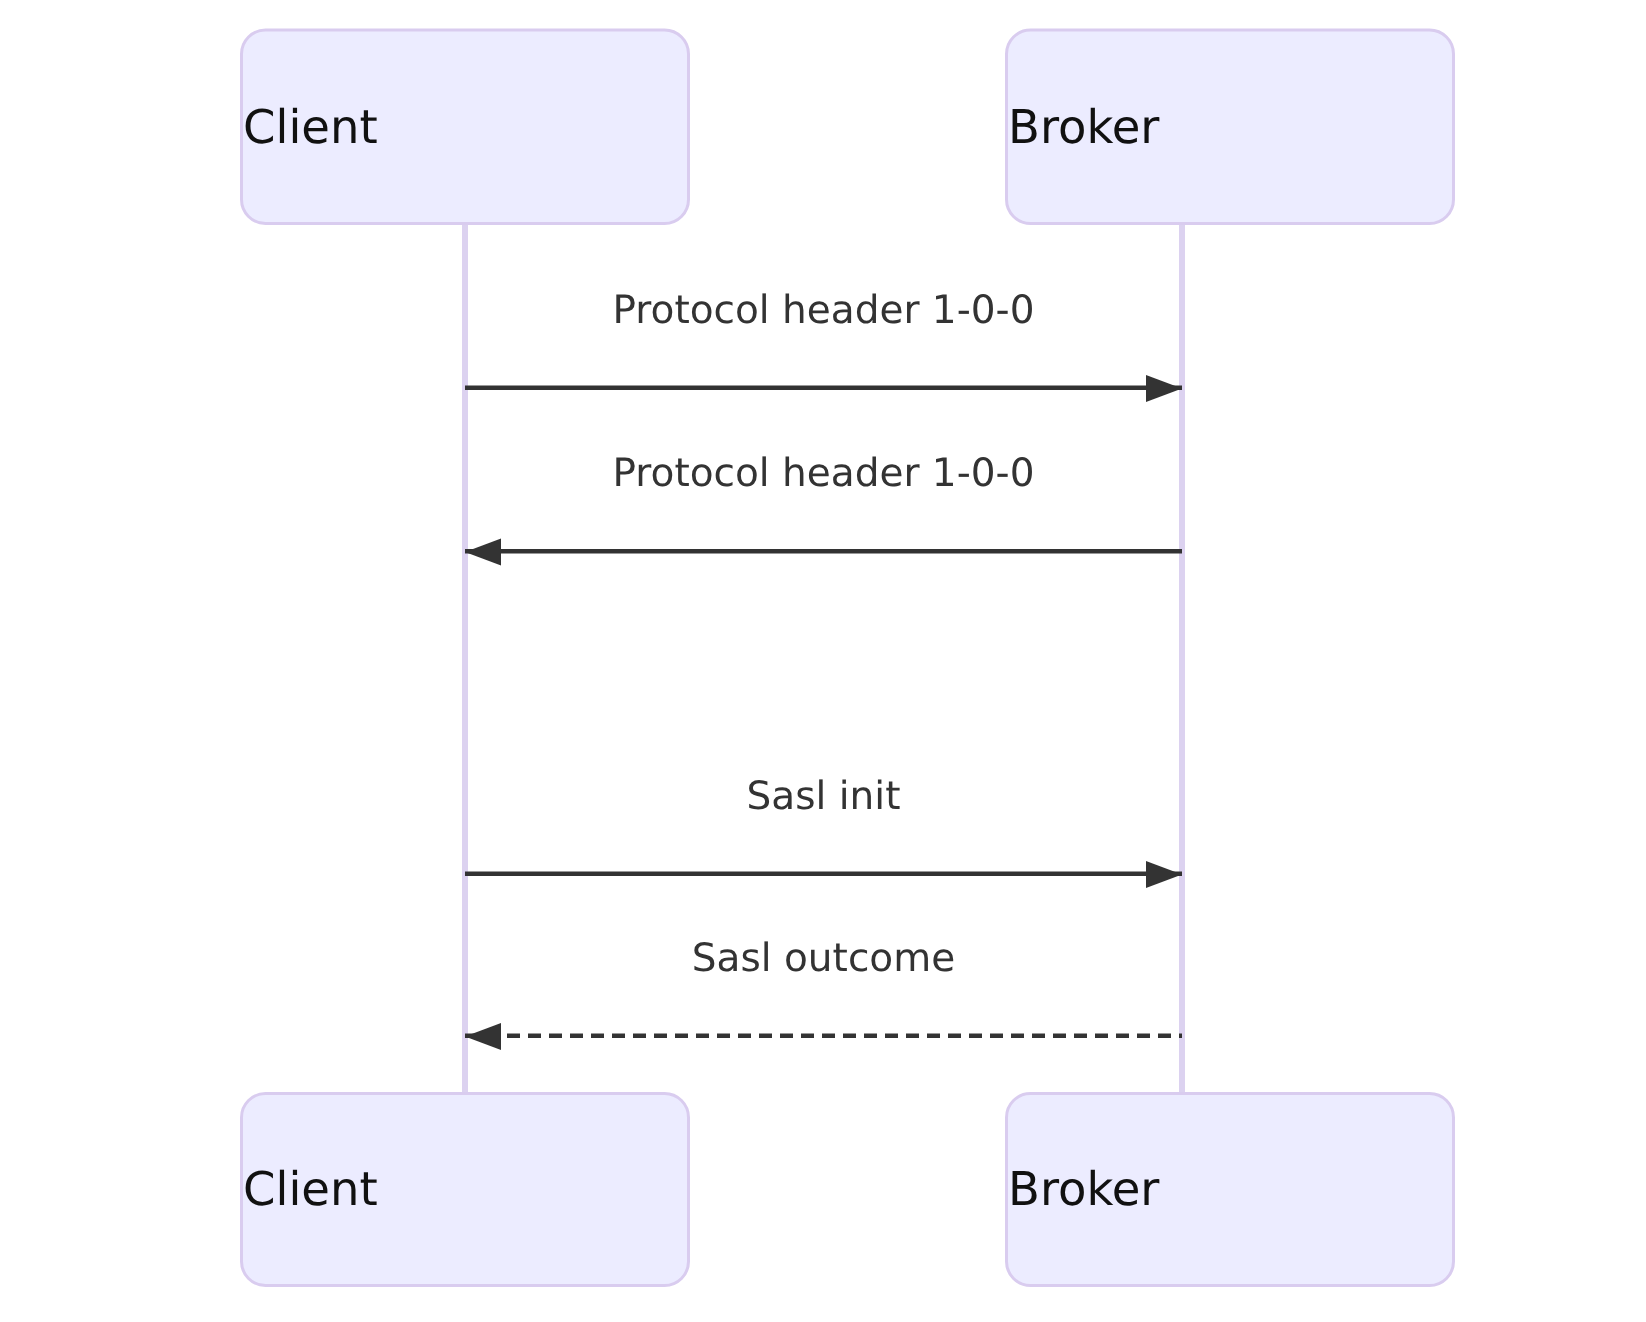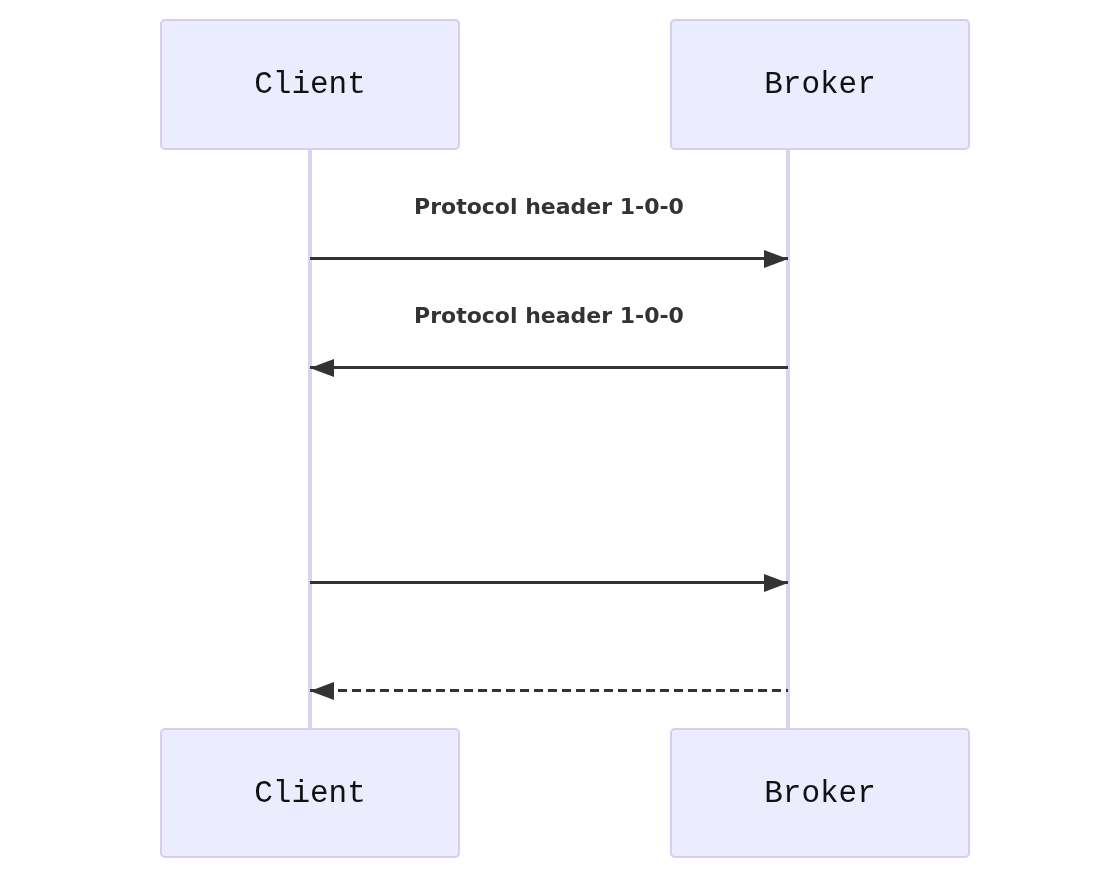--- a/index.html
+++ b/index.html
@@ -23,27 +23,25 @@
     width: 1097px;
     height: 881px;
     background: var(--color-background);
     overflow: hidden;
   }
   .actor {
     position: absolute;
     width: 300px;
     background: var(--color-actor-fill);
     border: 2px solid var(--color-actor-border);
-    border-radius: 5px;
+    border-radius: 17px;
     display: flex;
     align-items: center;
-    justify-content: center;
     font-size: 31px;
     color: var(--color-actor-text);
-    font-family: Liberation Mono, monospace;
   }
   .actor.top    { top: 19px;  height: 131px; }
   .actor.bottom { top: 728px; height: 130px; }
   .actor.client { left: 160px; }
   .actor.broker { left: 670px; }
   .lifeline {
     position: absolute;
     top: 150px;
     height: 578px;
     width: 4px;
@@ -53,25 +51,24 @@
   .lifeline.broker { left: 786px; }
   .message {
     position: absolute;
     left: 310px;
     width: 478px;
     height: 74px;
   }
   .message-label {
     width: 100%;
     text-align: center;
-    font-size: 22px;
+    font-size: 26px;
     line-height: 36px;
     color: var(--color-message);
     white-space: nowrap;
-    font-weight: bold;
   }
   .arrow {
     position: absolute;
     left: 0;
     right: 0;
     top: 68px;
     height: 3px;
     background: var(--color-message);
   }
   .arrow.line-dashed {
@@ -123,26 +120,28 @@
 
   <div class="message" style="top:298px">
     <div class="message-label">Protocol header 1-0-0</div>
     <div class="arrow dir-left line-solid">
       <span class="arrowhead"></span>
     </div>
   </div>
 
 
   <div class="message" style="top:513px">
+    <div class="message-label">Sasl init</div>
     <div class="arrow dir-right line-solid">
       <span class="arrowhead"></span>
     </div>
   </div>
 
   <div class="message" style="top:621px">
+    <div class="message-label">Sasl outcome</div>
     <div class="arrow dir-left line-dashed">
       <span class="arrowhead"></span>
     </div>
   </div>
 
   <div class="actor bottom client">
     <span>Client</span>
   </div>
   <div class="actor bottom broker">
     <span>Broker</span>

